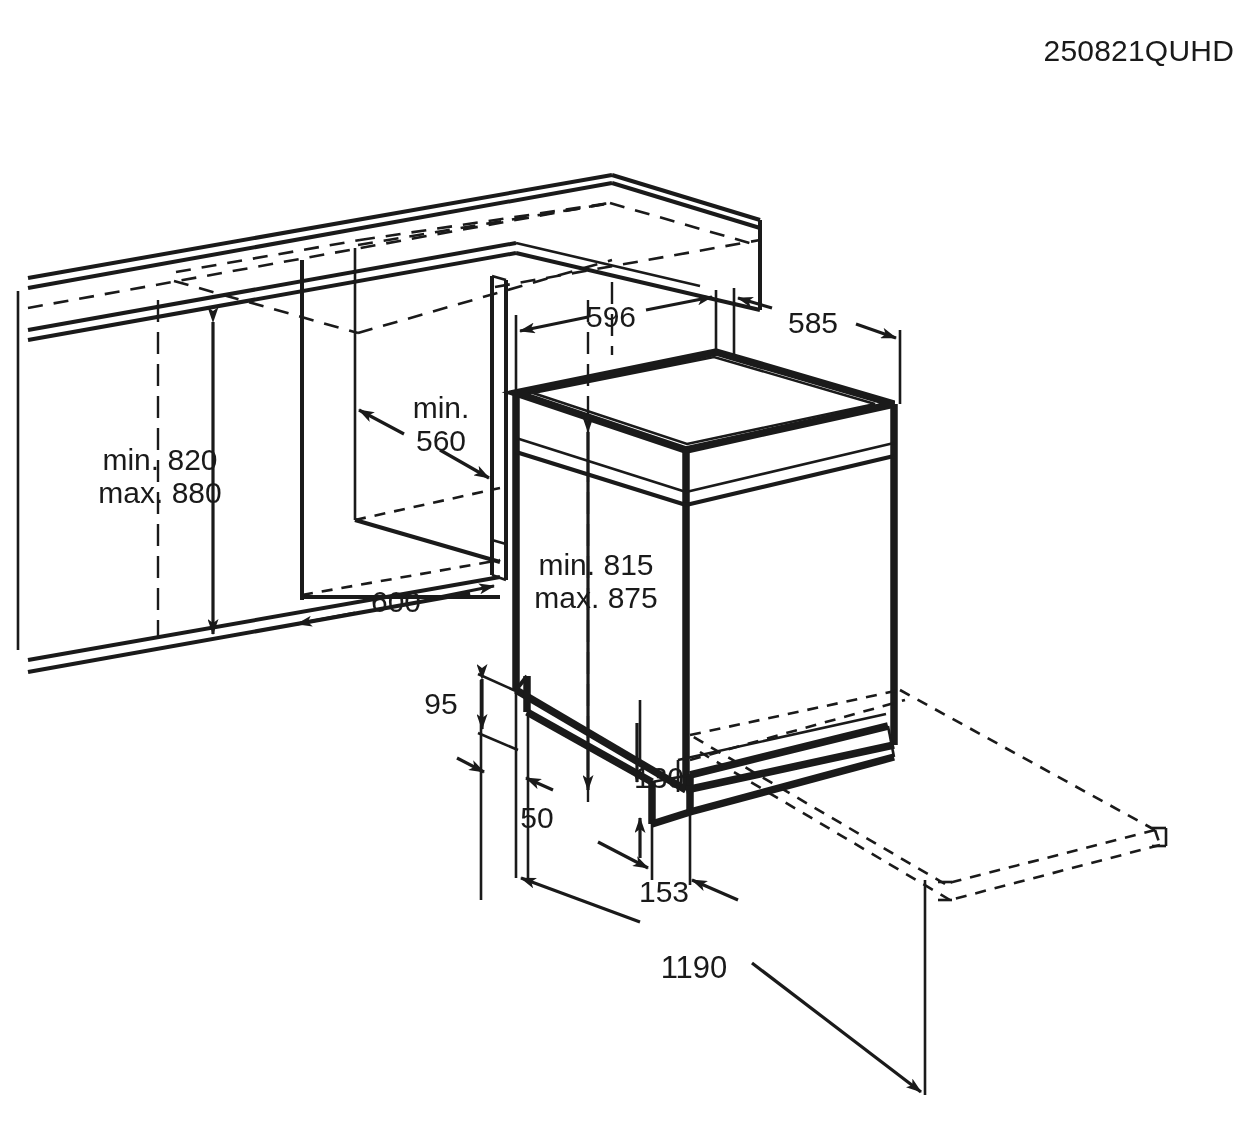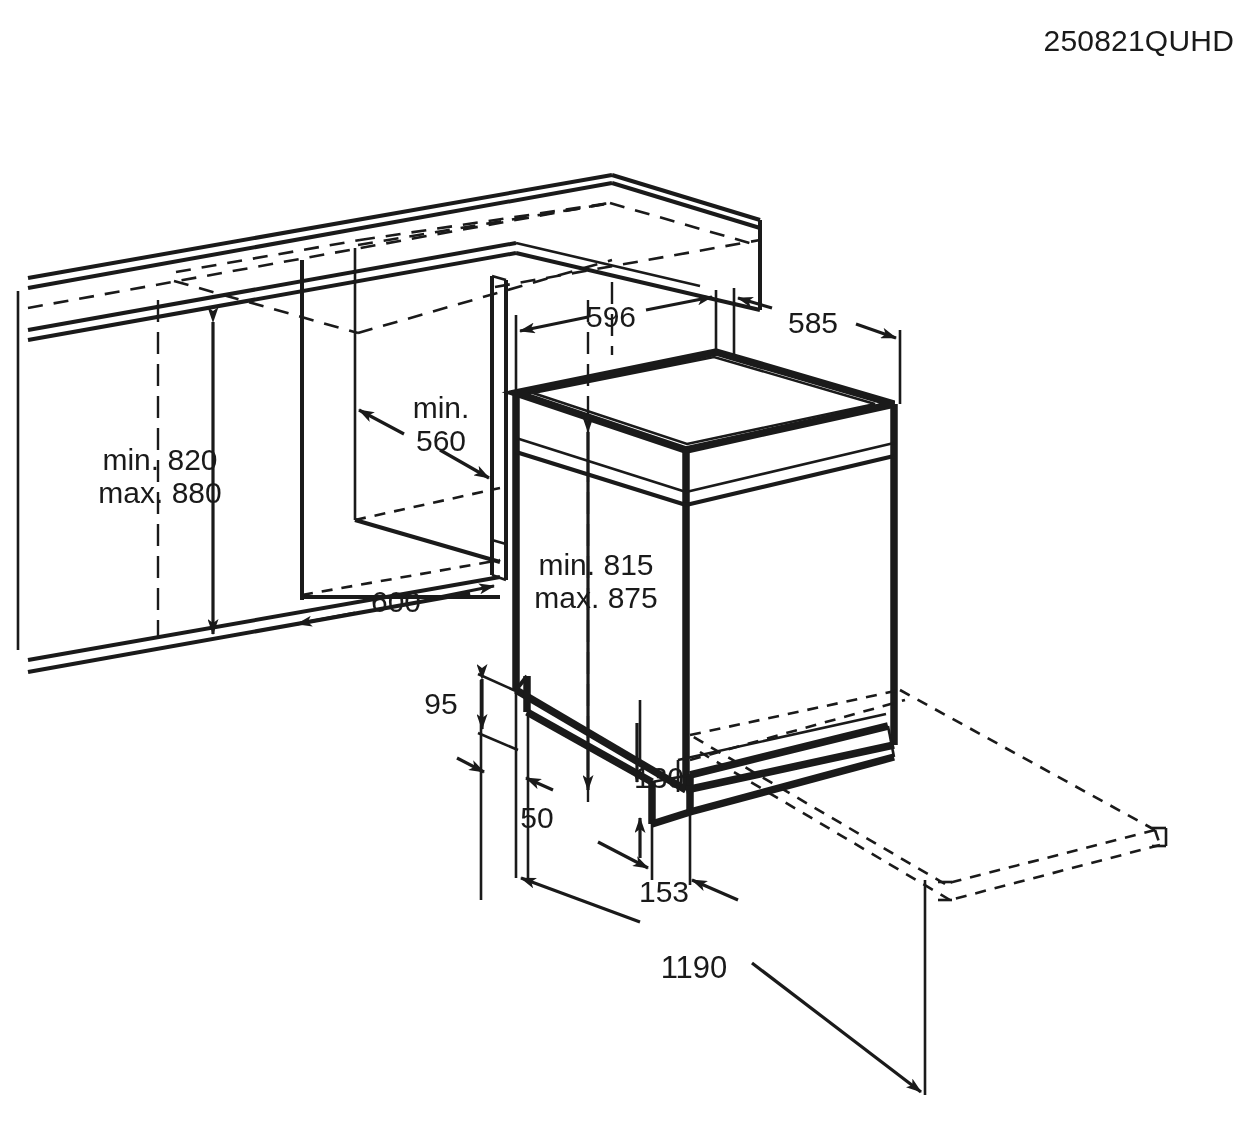--- a/index.html
+++ b/index.html
@@ -1,18 +1,18 @@
 <!DOCTYPE html>
 <html><head>
 <meta charset="utf-8">
 <style>
   html,body{margin:0;padding:0;background:#ffffff;}
   body{width:1260px;height:1126px;font-family:"Liberation Sans",sans-serif;color:#1a1a1a;overflow:hidden;}
   #sheet{position:relative;width:1260px;height:1126px;background:#fff;}
-  #drawing-code{position:absolute;top:26px;right:26px;font-size:30px;letter-spacing:0.2px;color:#1a1a1a;line-height:1;white-space:nowrap;text-align:right;}
+  #drawing-code{position:absolute;top:36px;right:26px;font-size:30px;letter-spacing:0.2px;color:#1a1a1a;line-height:1;white-space:nowrap;text-align:right;}
   svg{position:absolute;left:0;top:0;width:1260px;height:1126px;display:block;}
   .ln{fill:none;stroke:#1a1a1a;stroke-linecap:butt;stroke-linejoin:miter;}
   .thin{stroke-width:2.6;}
   .med{stroke-width:4;}
   .thick{stroke-width:7.5;}
   .dash{stroke-dasharray:15 11;stroke-width:2.6;}
   .dashfine{stroke-dasharray:11 9;stroke-width:2.6;}
   .center{stroke-dasharray:22 10;stroke-width:2.4;}
   .dimline{stroke:#1a1a1a;stroke-width:3.2;fill:none;}
   .dimtxt{font-family:"Liberation Sans",sans-serif;font-size:30px;fill:#1a1a1a;}

